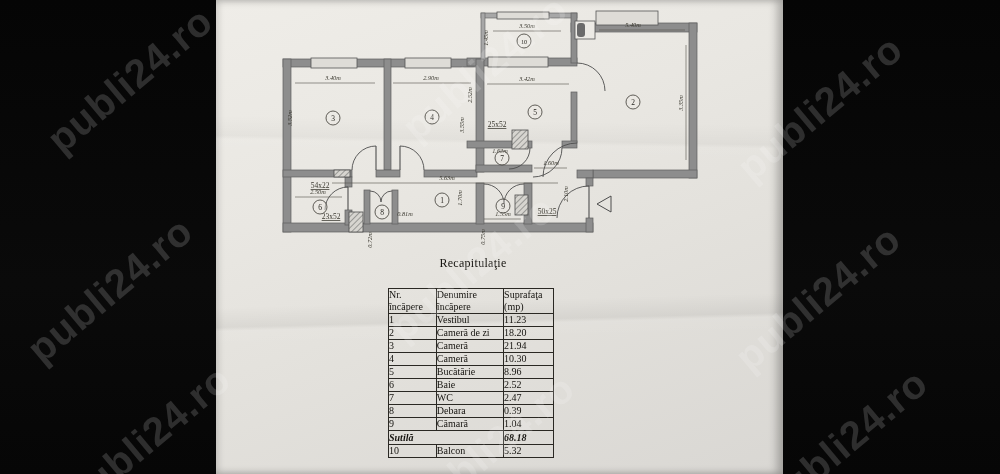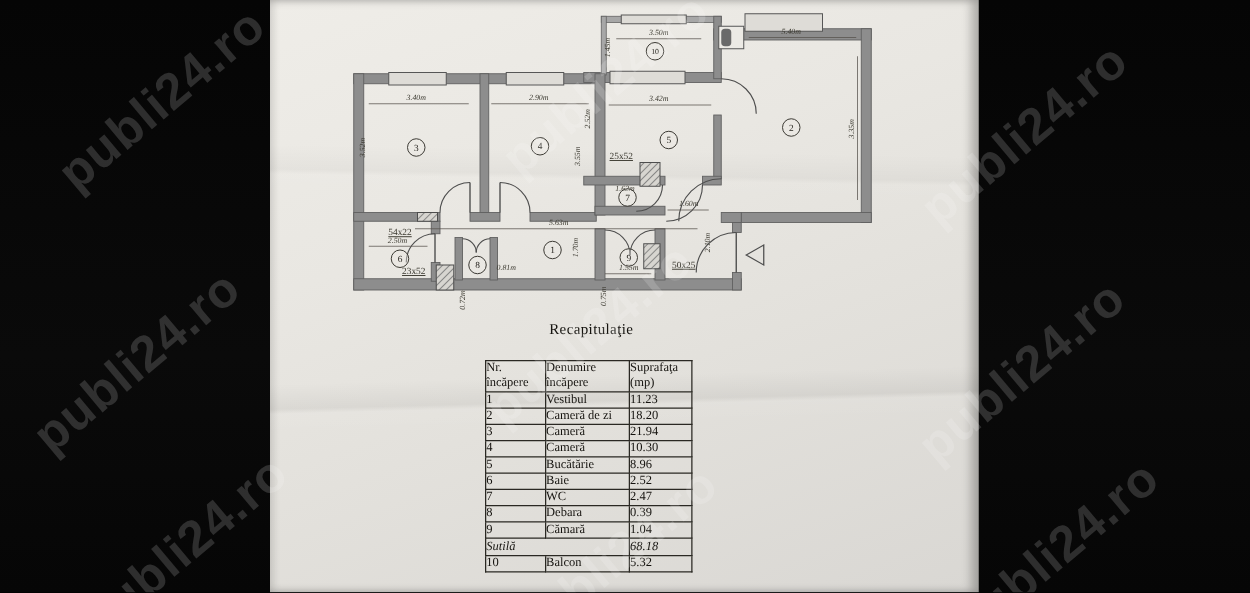--- a/index.html
+++ b/index.html
@@ -21,21 +21,21 @@
   #summary{position:absolute;left:388px;top:256px;width:170px;color:#15130f;}
   #summary-title{text-align:center;font-size:12px;letter-spacing:0.3px;margin:0 0 17px 0;font-weight:normal;}
   table.recap{border-collapse:collapse;width:166px;table-layout:fixed;font-size:10px;color:#15130f;}
   table.recap td,table.recap th{border:1px solid #2a2823;text-align:left;padding:0;line-height:11.5px;
      font-weight:normal;overflow:hidden;white-space:nowrap;}
   table.recap .c1{width:47px;}
   table.recap .c2{width:66px;}
   table.recap .c3{width:49px;}
   table.recap tr.hdr td{height:24px;line-height:12px;}
   table.recap tr.datarow td{height:12px;}
-  table.recap tr.sumrow td{height:13px;font-style:italic;font-weight:normal;}
+  table.recap tr.sumrow td{height:13px;font-style:italic;font-weight:bold;}
   
   #wm-layer{position:absolute;left:0;top:0;width:1000px;height:474px;pointer-events:none;}
   .wm{position:absolute;transform:translate(-50%,-50%) rotate(-40deg);
       font-family:"Liberation Sans", sans-serif;font-weight:bold;font-size:40px;
       color:rgba(255,255,255,0.16);letter-spacing:1px;white-space:nowrap;}
   
   .wall{fill:#8d8d8d;stroke:#5f5f5f;stroke-width:0.7;}
   .thinwall{fill:#a7a7a7;stroke:#5f5f5f;stroke-width:0.6;}
   .win{fill:#dedcd7;stroke:#565656;stroke-width:0.8;}
   .shaft{stroke:#4d4d4d;stroke-width:0.8;}

